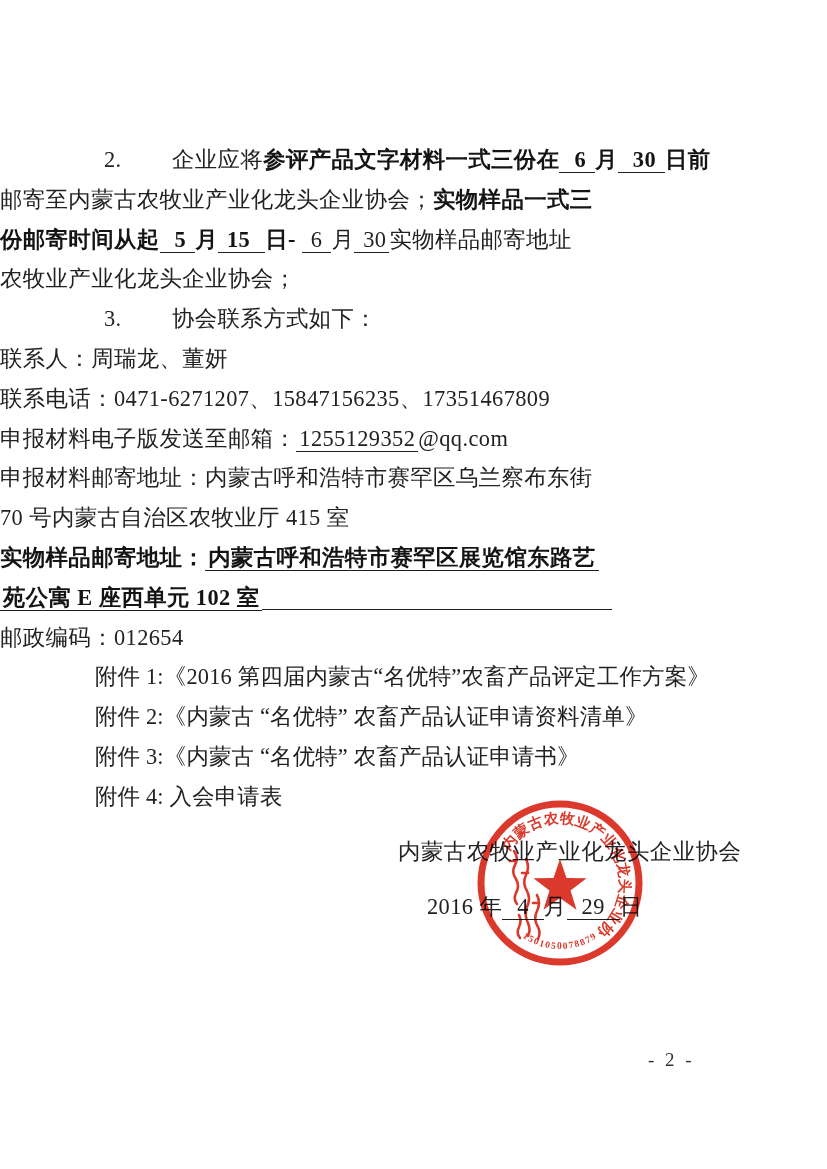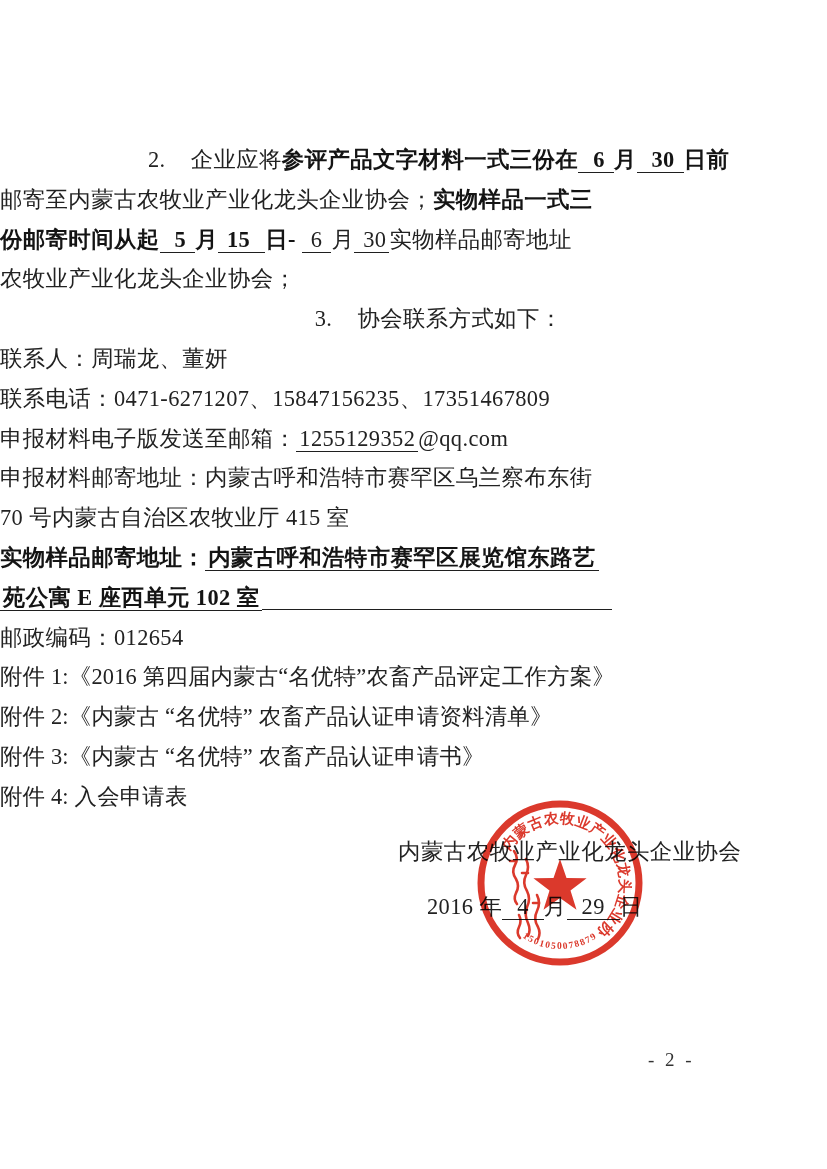--- a/index.html
+++ b/index.html
@@ -5,23 +5,23 @@
   html,body{margin:0;padding:0;background:#e8e8e8;}
   .page{
     position:relative;width:827px;height:1169px;margin:0 auto;background:#ffffff;
     font-family:"Liberation Serif","DejaVu Serif",serif;color:#222;overflow:hidden;
   }
   .content{position:absolute;left:0;top:140px;width:740px;}
   .line{
     height:39.8px;line-height:39.8px;font-size:22.4px;white-space:pre;
     letter-spacing:0.4px;
   }
-  .l-item{padding-left:12px;text-align:center;}
+  .l-item{padding-left:4px;}
   .marker{display:inline-block;margin-left:100px;width:68px;}
-  .l-attach{letter-spacing:0.2px;}
+  .l-attach{padding-left:95px;letter-spacing:0.2px;}
   .seg{white-space:pre;}
   .b{font-weight:700;color:#141414;}
   .u{border-bottom:1.7px solid #1f1f1f;padding:0 3px;}
   .ext{display:inline-block;width:350px;height:0;border-bottom:1.7px solid #1f1f1f;vertical-align:-5px;}
   .signature{
     position:absolute;left:398px;top:832px;height:40px;line-height:40px;
     font-size:22.4px;letter-spacing:0.5px;white-space:pre;
   }
   .dateline{position:absolute;left:427px;top:887px;}
   .dateline .line{padding-left:0;height:40px;line-height:40px;}

